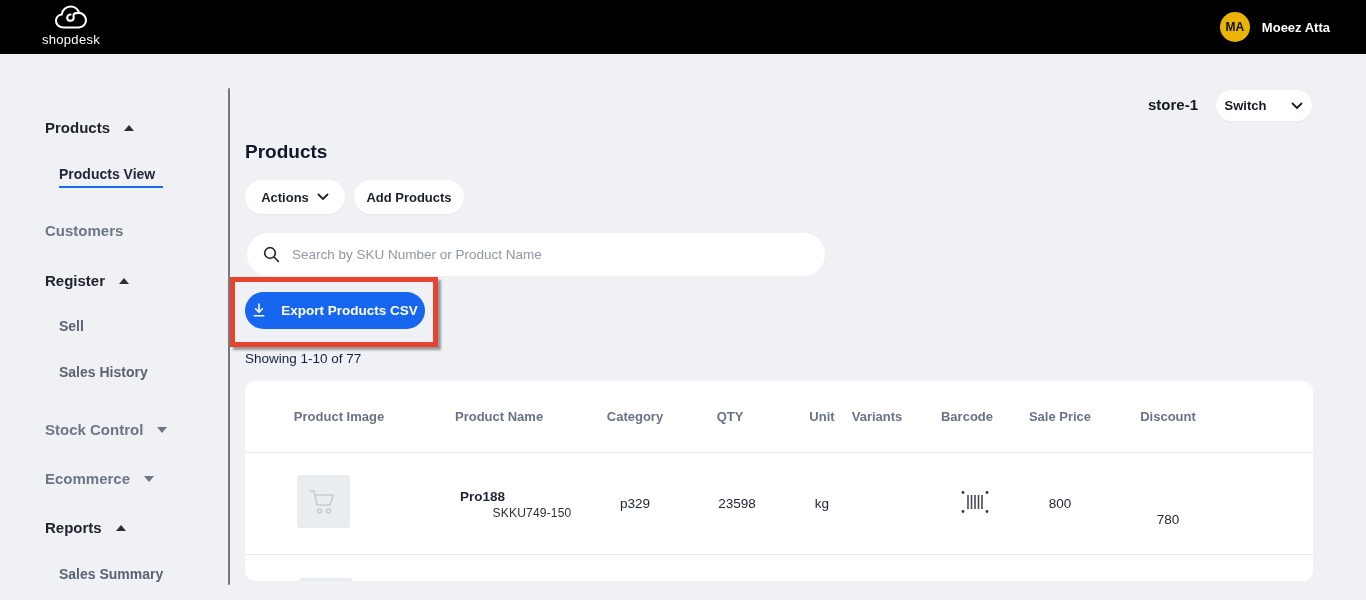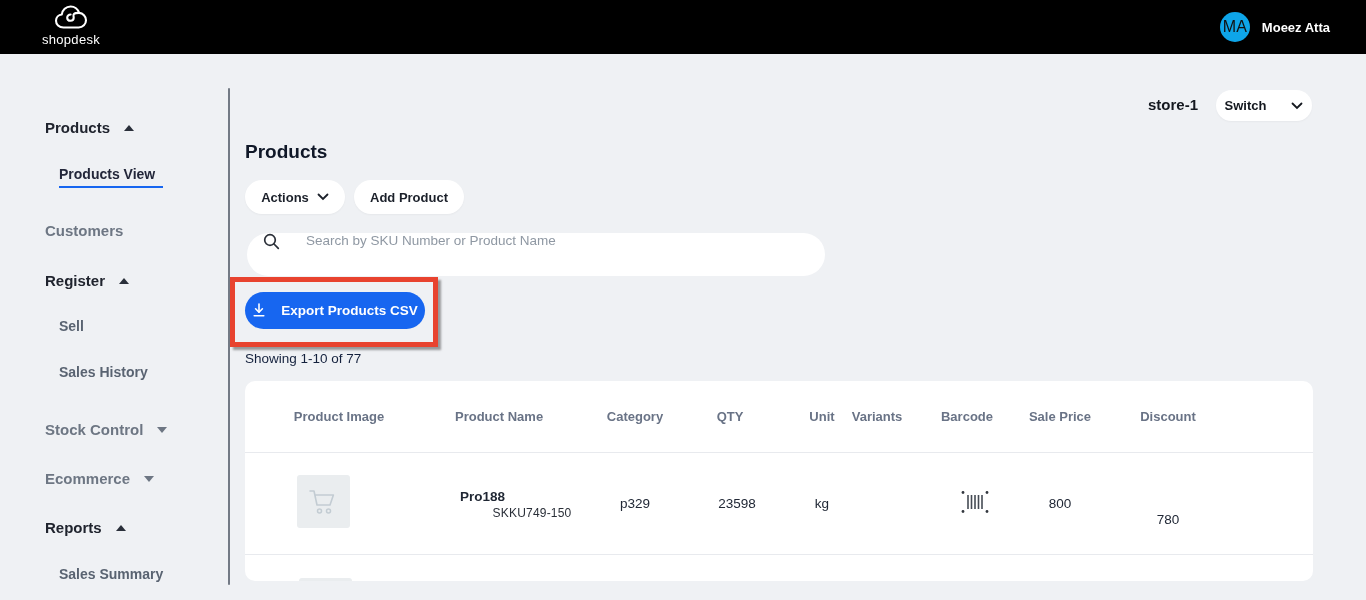--- a/index.html
+++ b/index.html
@@ -5,21 +5,21 @@
   * { margin:0; padding:0; box-sizing:border-box; }
   html,body { width:1366px; height:600px; }
   body { font-family:"Liberation Sans", sans-serif; background:#eff1f4; overflow:hidden; }
   #app { position:relative; width:1366px; height:600px; background:#eff1f4; }
 
   
   .topbar { position:absolute; left:0; top:0; width:1366px; height:54px; background:#000; }
   .brand { position:absolute; left:36px; top:4px; width:70px; text-align:center; }
   .brand-text { color:#fff; font-size:13px; letter-spacing:.3px; display:block; margin-top:-2px; }
   .userwrap { position:absolute; right:36px; top:0; height:54px; display:flex; align-items:center; gap:12px; }
-  .avatar { width:30px; height:30px; border-radius:50%; background:#0ea5e9; color:#111; font-size:16px; font-weight:normal; display:flex; align-items:center; justify-content:center; }
+  .avatar { width:30px; height:30px; border-radius:50%; background:#eab308; color:#111; font-size:12px; font-weight:bold; display:flex; align-items:center; justify-content:center; }
   .username { color:#fff; font-size:13px; font-weight:bold; }
 
   
   .side-item { position:absolute; left:45px; display:flex; align-items:center; gap:14px; cursor:pointer; white-space:nowrap; }
   .side-item.child { left:59px; }
   .lvl1 { font-size:15px; font-weight:bold; color:#20242e; }
   .lvl1.muted { color:#6d7683; }
   .lvl2 { font-size:14px; font-weight:bold; color:#596371; }
   .lvl2.active { color:#23273a; }
   .active-underline { position:absolute; left:59px; top:186px; width:104px; height:2px; background:#1766f0; }
@@ -30,21 +30,21 @@
   
   .store-name { position:absolute; left:1148px; top:96px; font-size:15px; font-weight:bold; color:#14181f; }
   .switch-btn { position:absolute; left:1216px; top:90px; width:96px; height:31px; background:#fff; border-radius:16px; display:flex; align-items:center; justify-content:center; gap:25px; font-size:13px; font-weight:bold; color:#14181f; cursor:pointer; box-shadow:0 1px 2px rgba(0,0,0,.04); }
 
   
   .page-title { position:absolute; left:245px; top:141px; font-size:19px; font-weight:bold; color:#101828; }
   .pill-btn { position:absolute; top:180px; height:34px; background:#fff; border-radius:17px; display:flex; align-items:center; justify-content:center; gap:8px; font-size:13px; font-weight:bold; color:#1b202a; cursor:pointer; box-shadow:0 1px 2px rgba(0,0,0,.04); }
   .actions-btn { left:245px; width:100px; }
   .addprod-btn { left:354px; width:110px; }
 
-  .search-box { position:absolute; left:247px; top:233px; width:578px; height:43px; background:#fff; border-radius:22px; display:flex; align-items:flex-start; padding:0 16px; gap:26px; }
+  .search-box { position:absolute; left:247px; top:233px; width:578px; height:43px; background:#fff; border-radius:22px; display:flex; align-items:center; padding:0 16px; gap:12px; }
   .search-input { border:none; outline:none; flex:1; font-size:13.5px; color:#1b202a; font-family:"Liberation Sans", sans-serif; background:transparent; }
   .search-input::placeholder { color:#8f98a3; }
   .search-btn { position:absolute; left:862px; top:233px; width:102px; height:43px; background:#1766f0; border:none; border-radius:22px; color:#fff; font-size:14px; font-weight:bold; font-family:"Liberation Sans", sans-serif; cursor:pointer; }
 
   .annotation-box { position:absolute; left:230px; top:277px; width:208px; height:70px; border:5px solid #e8432f; box-shadow:3px 3px 2px rgba(80,80,80,.55); }
   .export-btn { position:absolute; left:245px; top:292px; width:180px; height:37px; background:#1766f0; border:none; border-radius:19px; color:#fff; font-size:13.5px; font-weight:bold; font-family:"Liberation Sans", sans-serif; cursor:pointer; display:flex; align-items:center; justify-content:center; gap:15px; }
 
   .showing-text { position:absolute; left:245px; top:351px; font-size:13.5px; color:#14213d; }
 
   
@@ -127,21 +127,21 @@
 
   <div class="page-title">Products</div>
 
   <div class="pill-btn actions-btn">
     <span>Actions</span>
     <svg width="12" height="8" viewBox="0 0 12 8">
         <polyline points="1.5,1.5 6,6 10.5,1.5" fill="none" stroke="#1b202a" stroke-width="1.8" stroke-linecap="round"></polyline>
       </svg>
   </div>
   <div class="pill-btn addprod-btn">
-    <span>Add Product</span>
+    <span>Add Products</span>
   </div>
 
   <div class="search-box">
     <svg width="17" height="17" viewBox="0 0 17 17">
       <circle cx="7" cy="7" r="5.3" fill="none" stroke="#2a2f38" stroke-width="1.7"></circle>
       <line x1="11" y1="11" x2="15.3" y2="15.3" stroke="#2a2f38" stroke-width="1.7" stroke-linecap="round"></line>
     </svg>
     <input class="search-input" type="text" placeholder="Search by SKU Number or Product Name" style="">
   </div>
 

